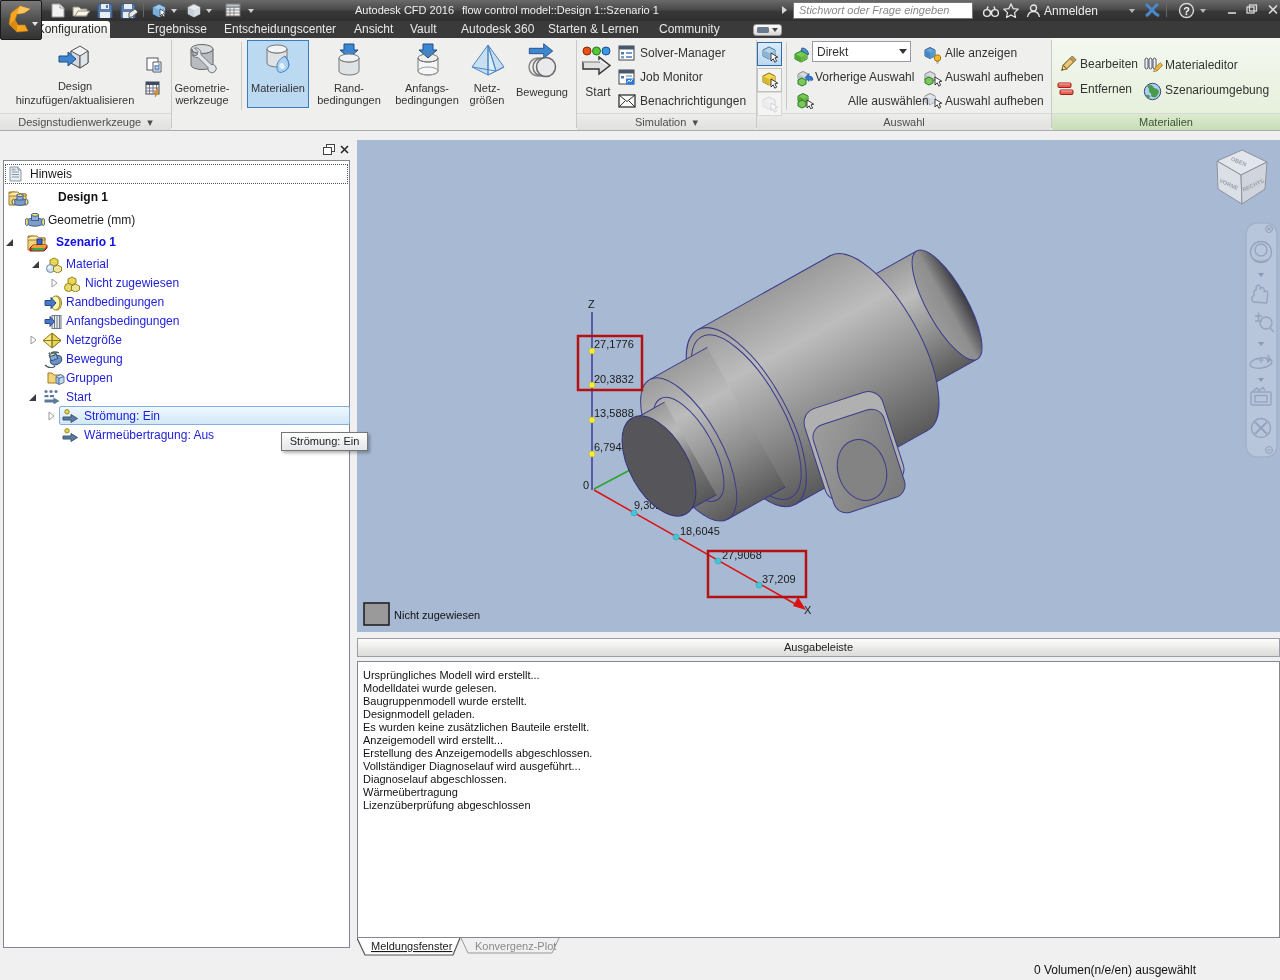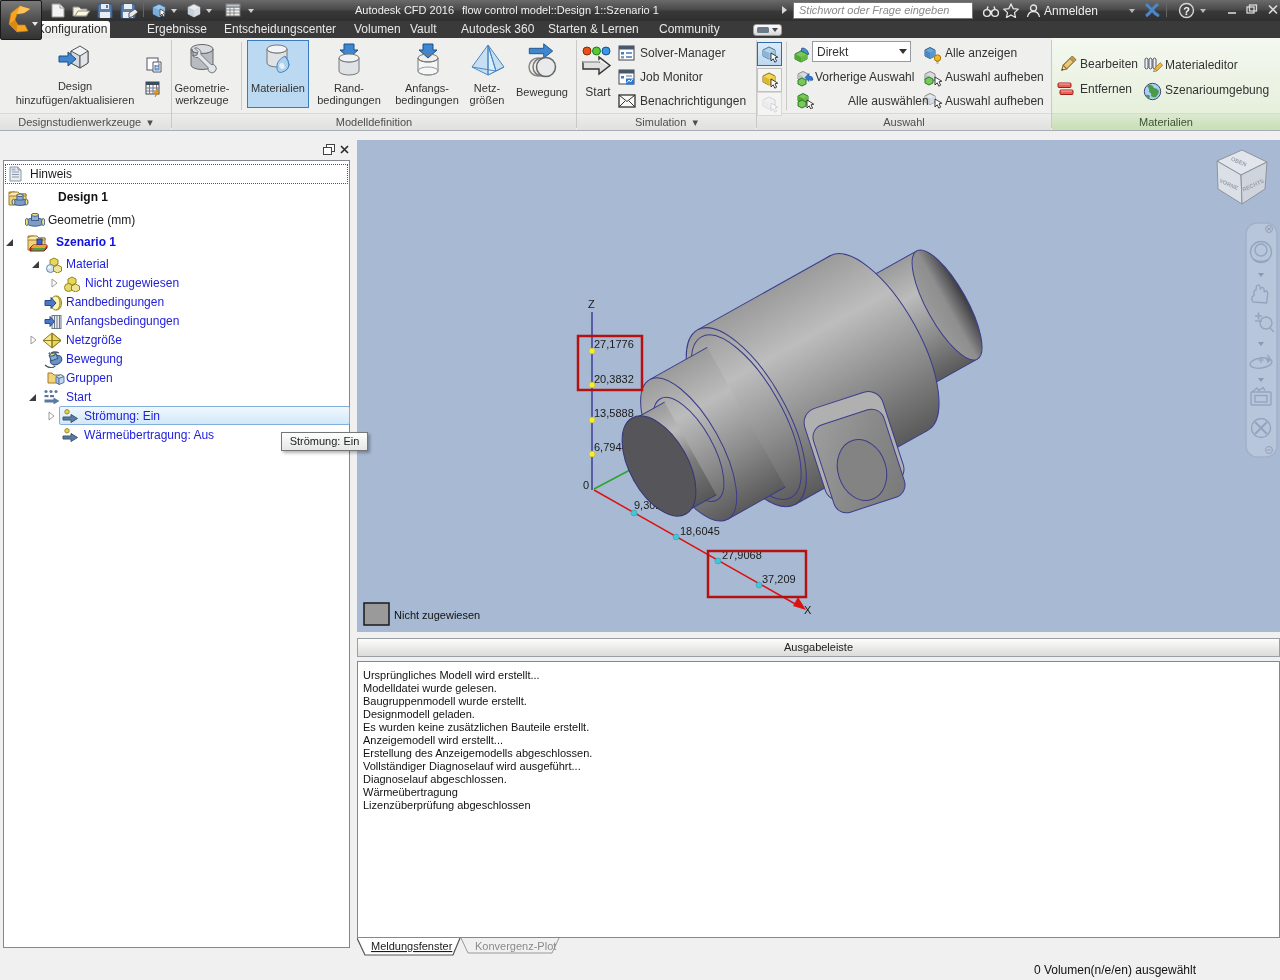--- a/index.html
+++ b/index.html
@@ -133,30 +133,29 @@
 </svg>
 
 <div class="abs" style="left:753px; top:24px; width:29px; height:12px; background:linear-gradient(#fdfdfd,#d8d8d8); border-radius:3px; border:1px solid #999;"></div>
 <svg class="abs" style="left:756px; top:26px;" width="24" height="8">
       <rect x="1" y="1" width="12" height="6" rx="1.5" fill="#6a7a8a"></rect>
       <polygon points="16,2 22,2 19,6" fill="#444"></polygon>
     </svg>
 <div id="activetab" class="abs">Konfiguration</div>
 <div class="abs mitem" style="left:147px;">Ergebnisse</div>
 <div class="abs mitem" style="left:224px;">Entscheidungscenter</div>
-<div class="abs mitem" style="left:354px;">Volumen</div>
+<div class="abs mitem" style="left:354px;">Ansicht</div>
 <div class="abs mitem" style="left:410px;">Vault</div>
 <div class="abs mitem" style="left:461px;">Autodesk 360</div>
 <div class="abs mitem" style="left:548px;">Starten &amp; Lernen</div>
 <div class="abs mitem" style="left:659px;">Community</div>
 
 <div id="ribbon" class="abs">
 
   <div class="cap" style="left:0; width:171px;">Designstudienwerkzeuge &nbsp;▾</div>
-  <div class="cap" style="left:172px; width:404px;">Modelldefinition</div>
   <div class="cap" style="left:577px; width:179px;">Simulation &nbsp;▾</div>
   <div class="cap" style="left:757px; width:294px;">Auswahl</div>
   <div class="cap" style="left:1052px; width:228px; background:linear-gradient(#dcead0,#c8deb6); color:#3c5232;">Materialien</div>
   <div class="vsep" style="left:171px;"></div>
   <div class="vsep" style="left:576px;"></div>
   <div class="vsep" style="left:756px;"></div>
   <div class="vsep" style="left:1051px;"></div>
   <div class="vsep" style="left:241px; top:4px; height:68px;"></div>
   <div class="vsep" style="left:786px; top:4px; height:68px;"></div>
 

